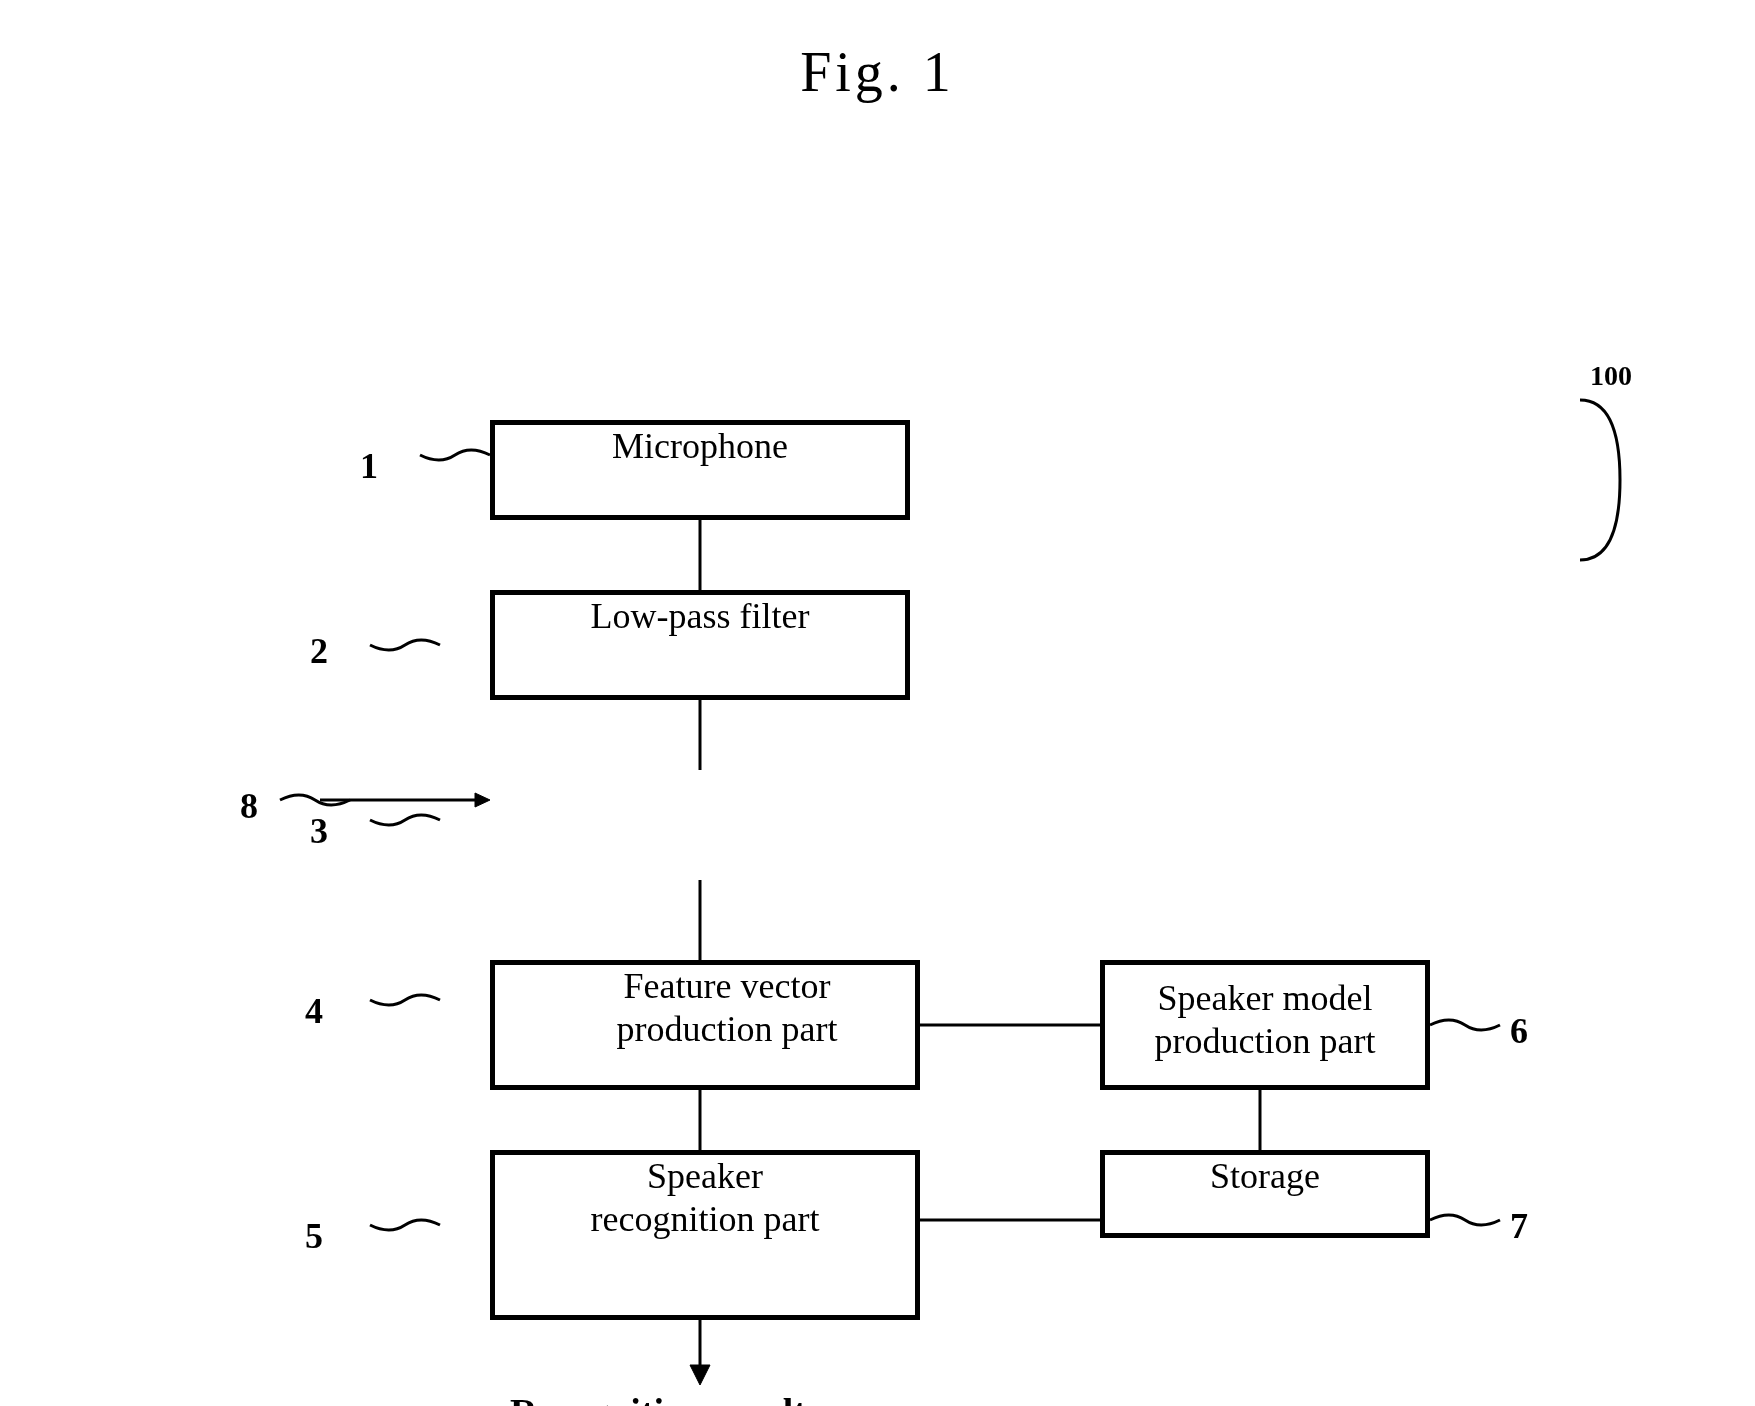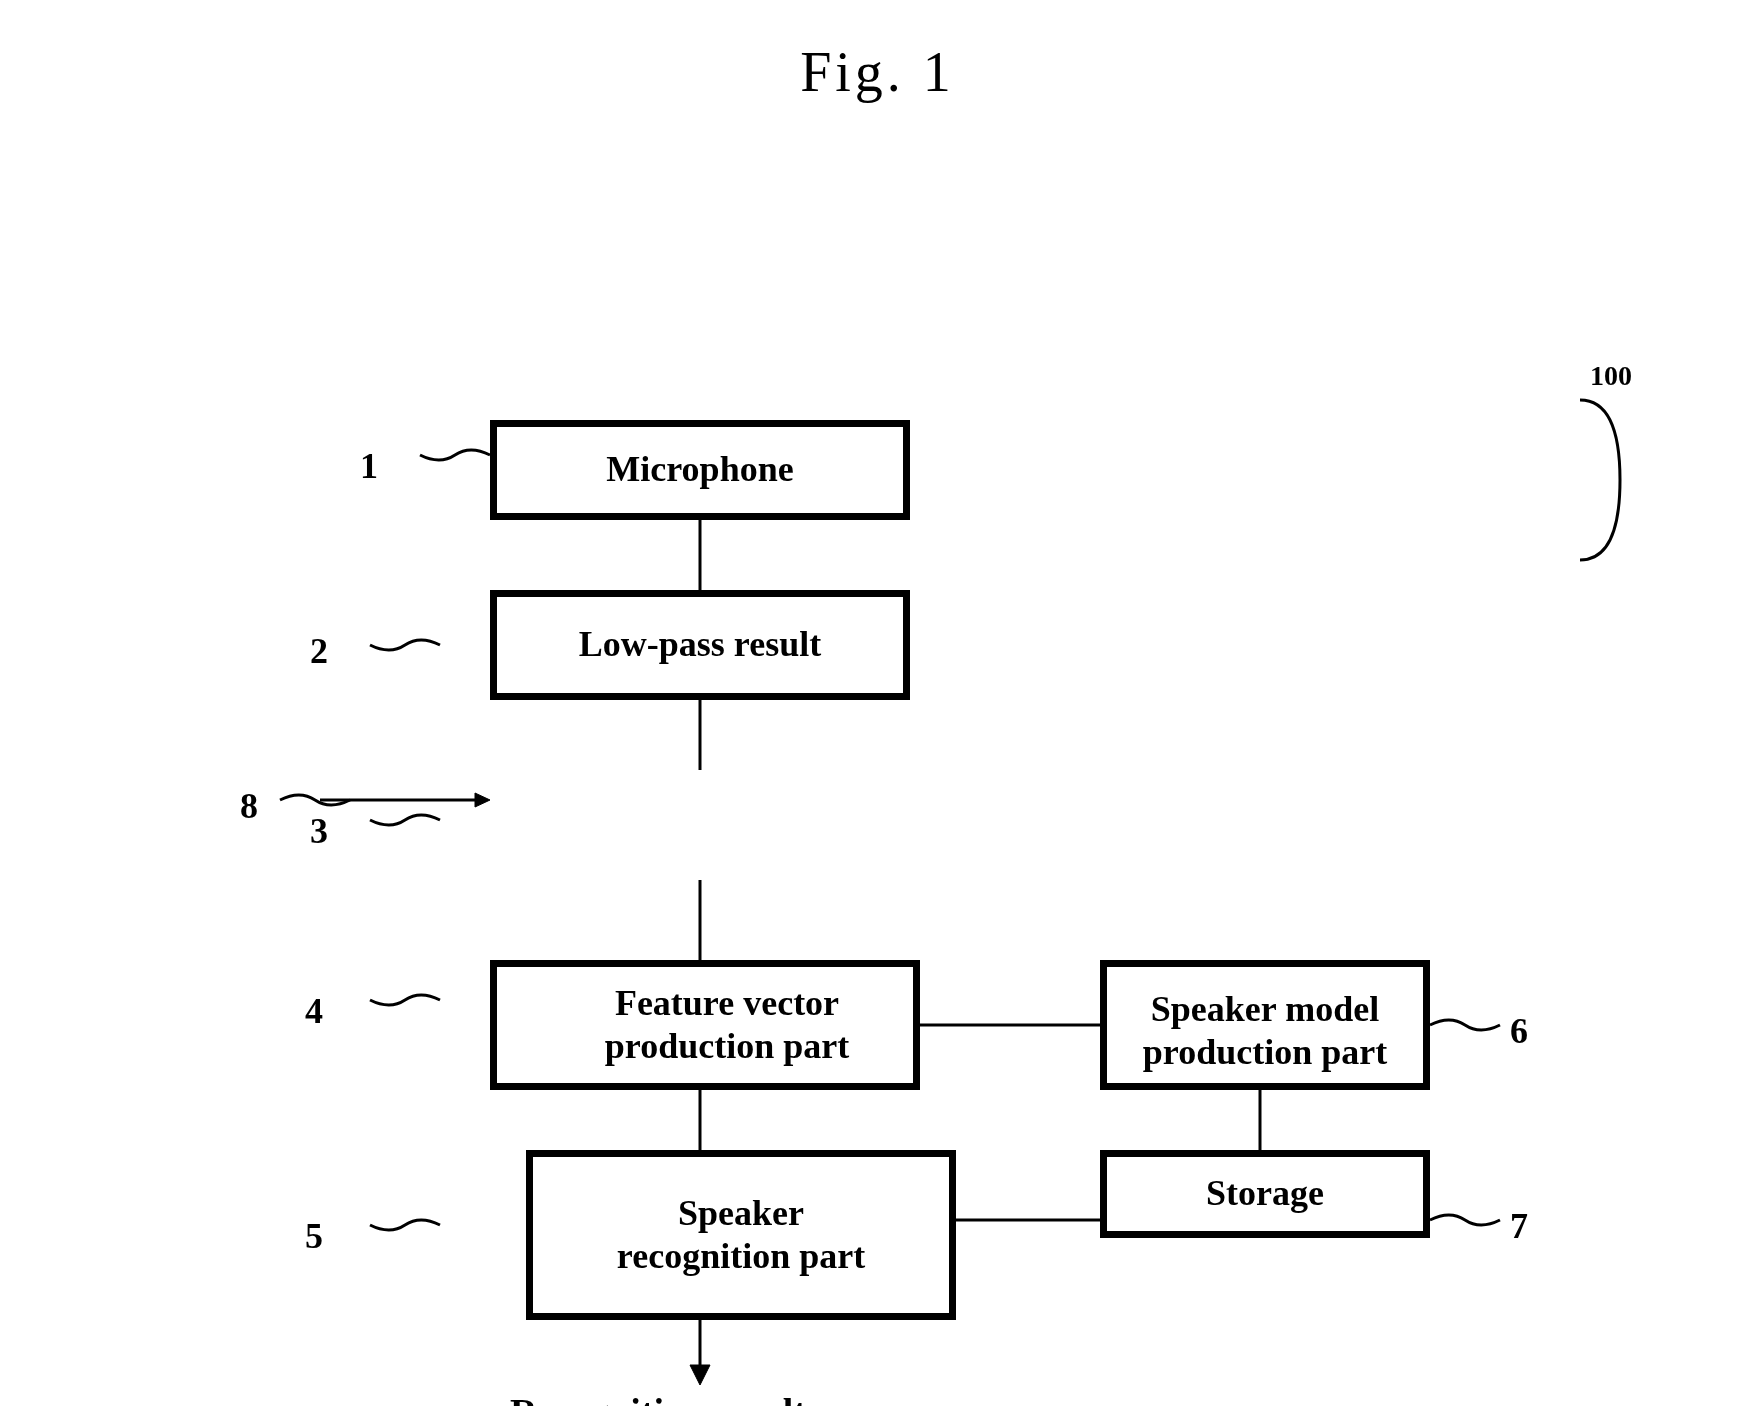--- a/index.html
+++ b/index.html
@@ -21,28 +21,27 @@
       position: absolute;
       top: 40px;
       left: 50%;
       transform: translateX(-50%);
       font-size: 56px;
       font-weight: normal;
       letter-spacing: 4px;
     }
     .block {
       position: absolute;
-      border: 7px solid #000000;
+      border: 5px solid #000000;
       background: #fff;
       display: flex;
-      align-items: center;
       justify-content: center;
       text-align: center;
       font-size: 36px;
-      font-weight: bold;
+      font-weight: normal;
       line-height: 1.2;
     }
     .label {
       position: absolute;
       font-size: 36px;
       font-weight: bold;
     }
     svg.connections {
       position: absolute;
       top: 0; left: 0;
@@ -106,30 +105,30 @@
     <path d="M280,800 Q300,790 315,800 Q330,810 350,800" stroke-width="2.5" fill="none"></path>
 
     <path d="M1580,400 Q1620,400 1620,480 Q1620,560 1580,560" stroke-width="2.5" fill="none"></path>
   </svg>
 
   <div class="block" style="left:490px; top:420px; width:420px; height:100px;">
     <span>Microphone</span>
   </div>
 
   <div class="block" style="left:490px; top:590px; width:420px; height:110px;">
-    <span>Low-pass result</span>
+    <span>Low-pass filter</span>
   </div>
 
 
   <div class="block" style="left:490px; top:960px; width:430px; height:130px; white-space: pre-line;">
     <span style="white-space:pre-line;margin-left:44px;">Feature vector
 production part</span>
   </div>
 
-  <div class="block" style="left:490px; top:1150px; width:430px; height:170px; white-space: pre-line; margin-left: 36px;">
+  <div class="block" style="left:490px; top:1150px; width:430px; height:170px; white-space: pre-line;">
     <span style="white-space:pre-line;">Speaker
 recognition part</span>
   </div>
 
   <div class="block" style="left:1100px; top:960px; width:330px; height:130px; white-space: pre-line;">
     <span style="white-space:pre-line;margin-top:12px;">Speaker model
 production part</span>
   </div>
 
   <div class="block" style="left:1100px; top:1150px; width:330px; height:88px;">

